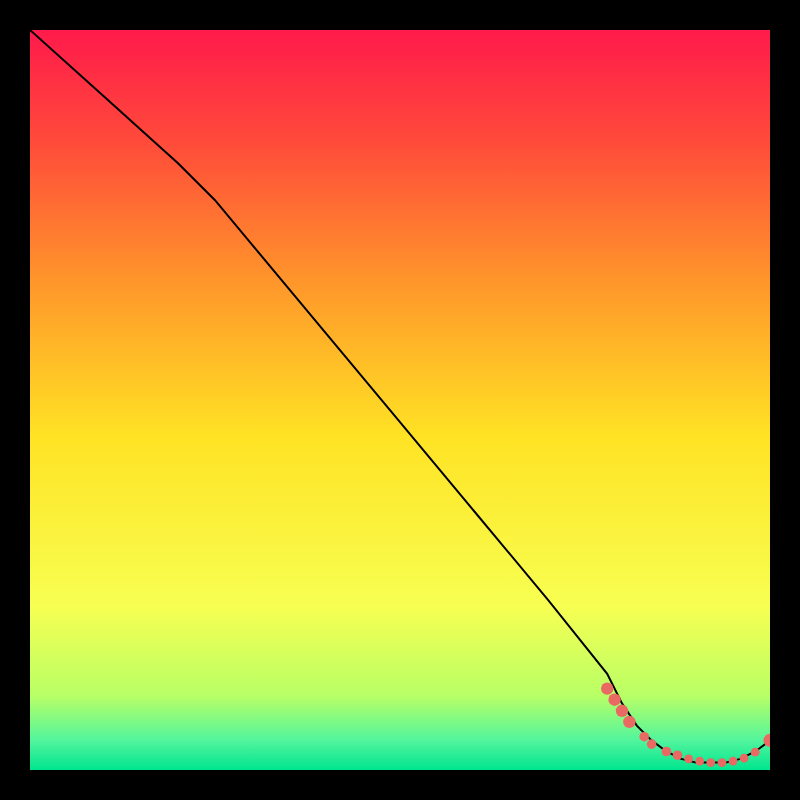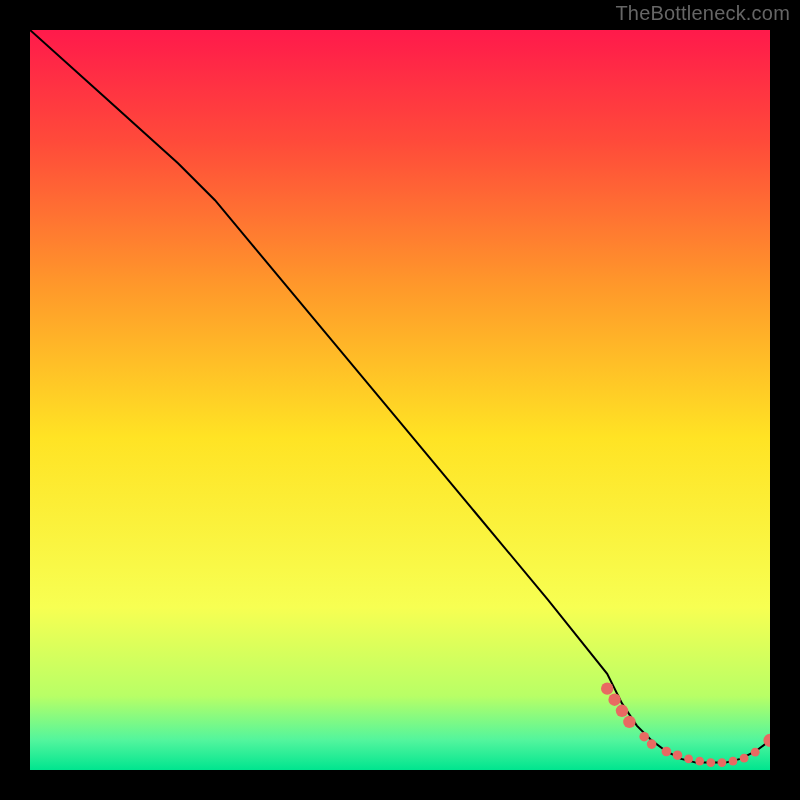--- a/index.html
+++ b/index.html
@@ -35,21 +35,20 @@
     height: 740px;
   }
   svg {
     display: block;
   }
 </style>
 </head>
 <body>
 
 <div class="outer">
-  <div class="watermark">TheBottleneck.com</div>
 
   <div class="plot-wrap">
     <svg id="chart-svg" width="740" height="740" viewBox="0 0 740 740">
       <defs>
         <linearGradient id="bg-grad" x1="0" y1="0" x2="0" y2="1">
             <stop offset="0%" stop-color="#ff1a4b"></stop>
             <stop offset="15%" stop-color="#ff4a3a"></stop>
             <stop offset="35%" stop-color="#ff9a2a"></stop>
             <stop offset="55.00000000000001%" stop-color="#ffe324"></stop>
             <stop offset="78%" stop-color="#f7ff52"></stop>

